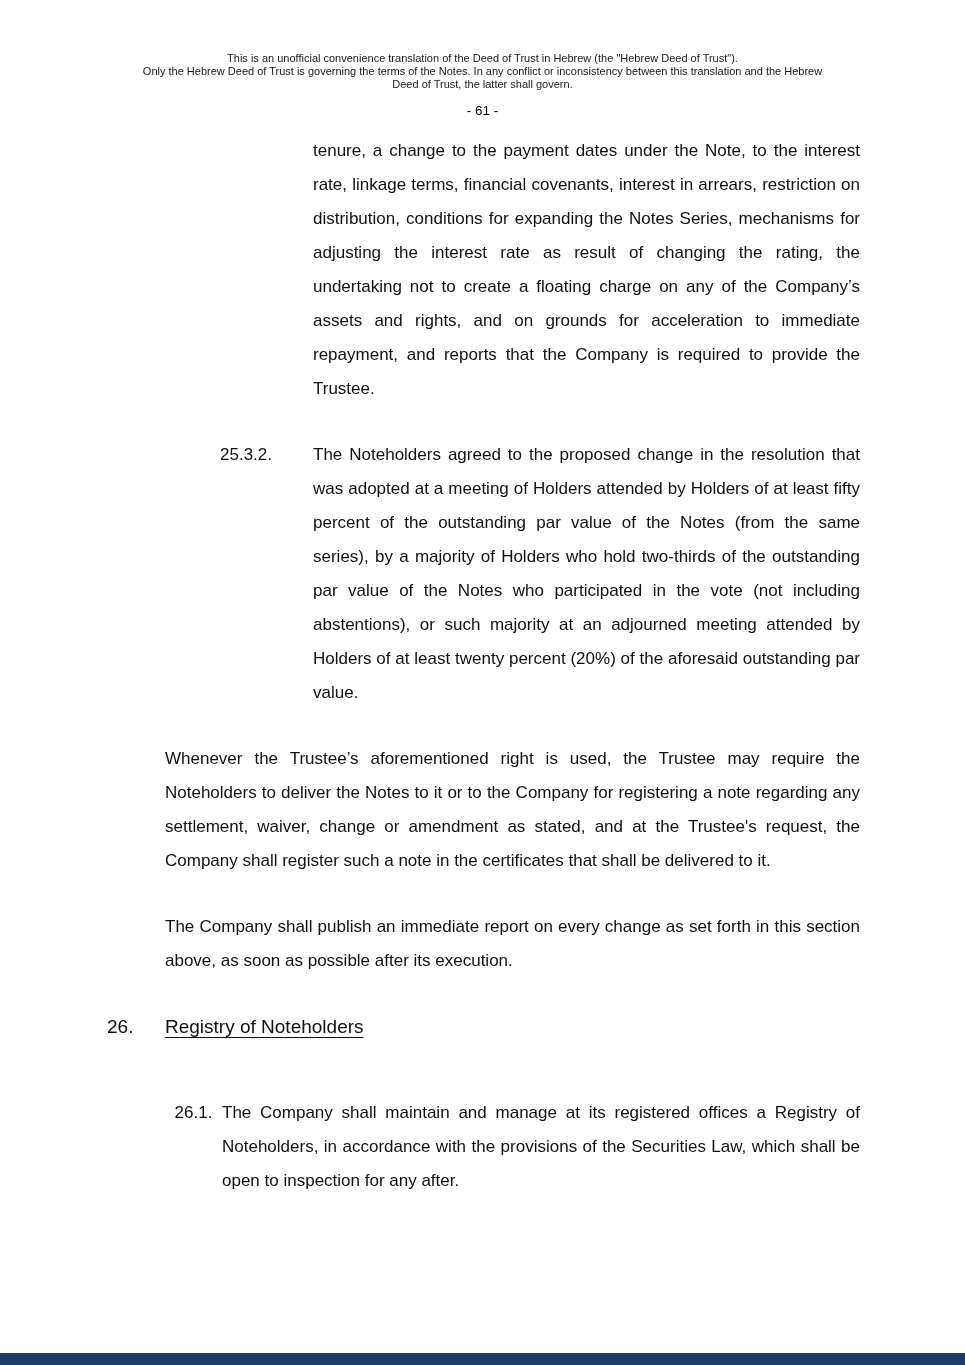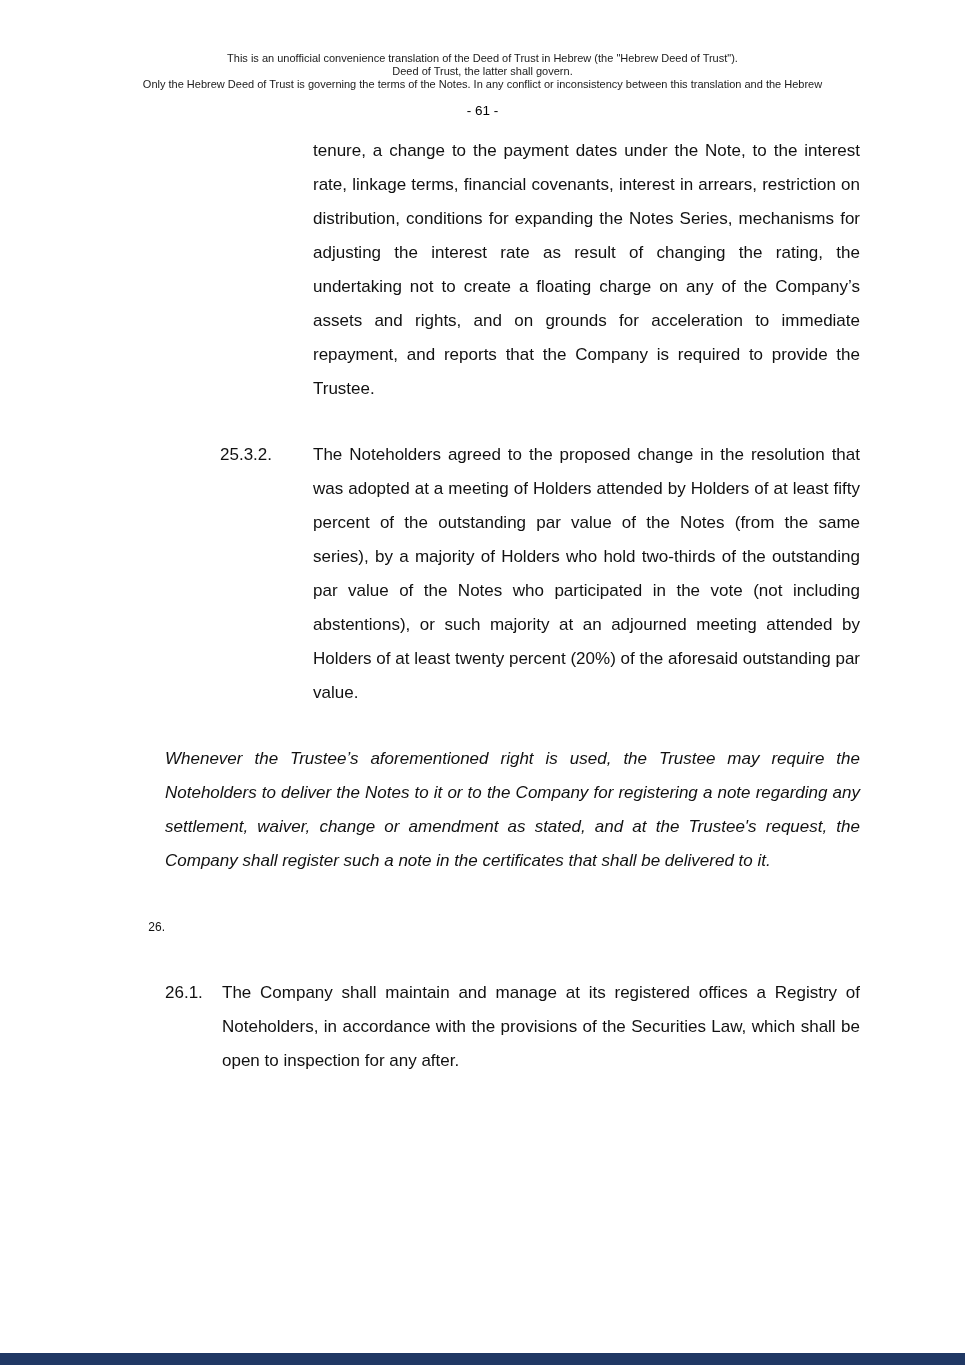--- a/index.html
+++ b/index.html
@@ -44,47 +44,46 @@
   }
   .justify {
     text-align: justify;
     text-justify: inter-word;
   }
   .para-deep {
     margin-left: 206px !important;
   }
   .para-full {
     margin-left: 58px !important;
-    font-style: italic;
   }
   .clause-row {
     display: flex;
     margin: 0 0 32px 0;
   }
   .clause-row.level-2 {
     margin-left: 113px;
   }
   .clause-row.level-1 {
     margin-left: 58px;
   }
   .clause-row .num-2 {
     flex: 0 0 93px;
   }
   .clause-row .num-1 {
     flex: 0 0 57px;
+    text-align: center;
   }
   .clause-row p {
     flex: 1 1 auto;
     margin: 0 !important;
   }
   .section-heading {
     display: flex;
-    margin: 0 0 32px 0;
-    font-size: 12px;
-    text-align: right;
+    margin: 0 0 52px 0;
+    font-size: 19px;
   }
   .section-heading .num {
     flex: 0 0 58px;
   }
   .section-heading .title {
     text-decoration: underline;
     text-underline-offset: 4px;
   }
   .bottom-bar {
     position: absolute;
@@ -94,40 +93,42 @@
     height: 12px;
   }
 </style>
 </head>
 <body>
 
 <div class="page">
 
   <header class="disclaimer">
     <div>This is an unofficial convenience translation of the Deed of Trust in Hebrew (the "Hebrew Deed of Trust").</div>
+    <div>Only the Hebrew Deed of Trust is governing the terms of the Notes. In any conflict or inconsistency between this translation and the Hebrew</div>
     <div>Deed of Trust, the latter shall govern.</div>
-    <div>Only the Hebrew Deed of Trust is governing the terms of the Notes. In any conflict or inconsistency between this translation and the Hebrew</div>
   </header>
 
   <div class="page-number">- 61 -</div>
 
   <main class="content">
 
     <p class="para-deep justify">tenure, a change to the payment dates under the Note, to the interest rate, linkage terms, financial covenants, interest in arrears, restriction on distribution, conditions for expanding the Notes Series, mechanisms for adjusting the interest rate as result of changing the rating, the undertaking not to create a floating charge on any of the Company’s assets and rights, and on grounds for acceleration to immediate repayment, and reports that the Company is required to provide the Trustee.</p>
 
     <div class="clause-row level-2">
       <span class="num-2">25.3.2.</span>
       <p class="justify">The Noteholders agreed to the proposed change in the resolution that was adopted at a meeting of Holders attended by Holders of at least fifty percent of the outstanding par value of the Notes (from the same series), by a majority of Holders who hold two-thirds of the outstanding par value of the Notes who participated in the vote (not including abstentions), or such majority at an adjourned meeting attended by Holders of at least twenty percent (20%) of the aforesaid outstanding par value.</p>
     </div>
 
     <p class="para-full justify">Whenever the Trustee’s aforementioned right is used, the Trustee may require the Noteholders to deliver the Notes to it or to the Company for registering a note regarding any settlement, waiver, change or amendment as stated, and at the Trustee's request, the Company shall register such a note in the certificates that shall be delivered to it.</p>
 
+    <p class="para-full justify">The Company shall publish an immediate report on every change as set forth in this section above, as soon as possible after its execution.</p>
 
     <div class="section-heading">
       <span class="num">26.</span>
+      <span class="title">Registry of Noteholders</span>
     </div>
 
     <div class="clause-row level-1">
       <span class="num-1">26.1.</span>
       <p class="justify">The Company shall maintain and manage at its registered offices a Registry of Noteholders, in accordance with the provisions of the Securities Law, which shall be open to inspection for any after.</p>
     </div>
 
   </main>
 
   <div class="bottom-bar" style="background: rgb(32, 56, 100);"></div>

